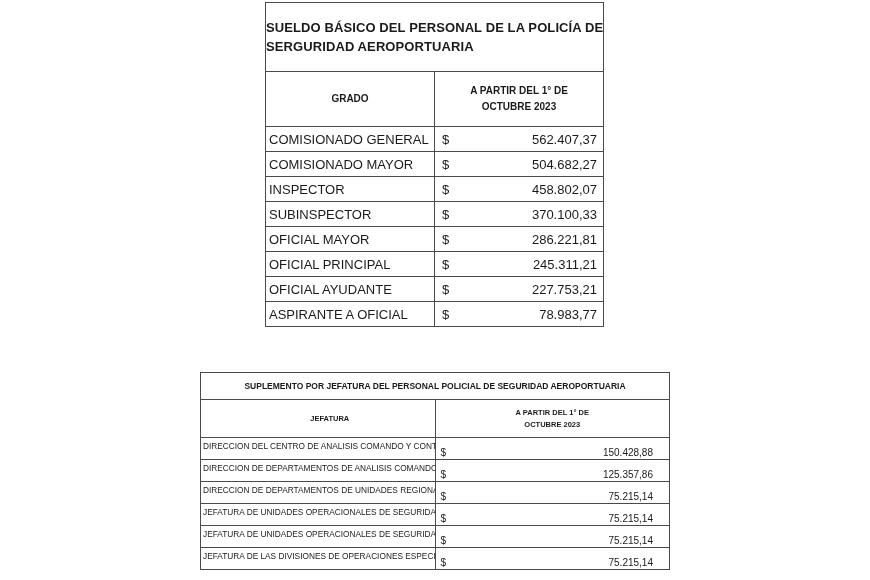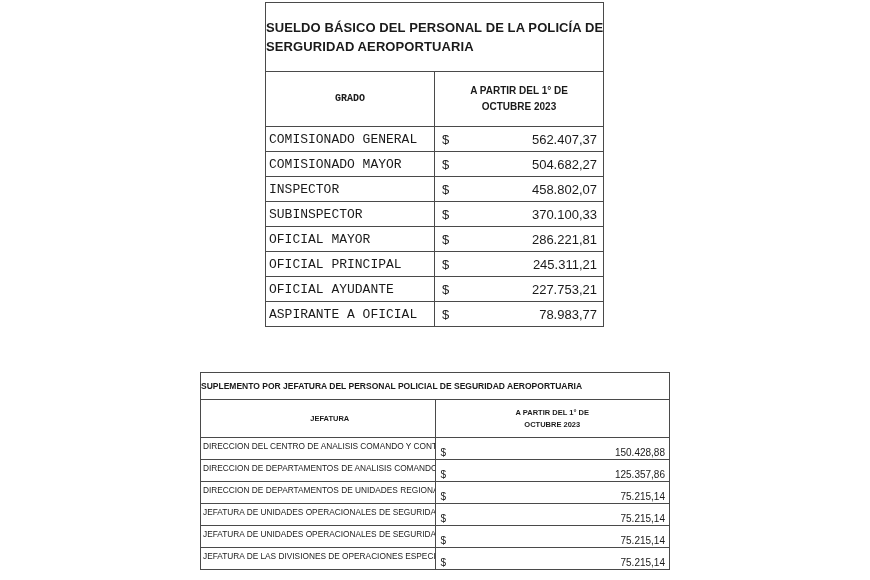--- a/index.html
+++ b/index.html
@@ -8,37 +8,37 @@
     font-family: "Liberation Sans", sans-serif; color: #1a1a1a; overflow: hidden;
   }
   table { border-collapse: collapse; position: absolute; table-layout: fixed; }
   td { border: 1.5px solid #4a4a4a; padding: 0; overflow: hidden; white-space: nowrap; }
 
   
   #t1 { left: 265px; top: 2px; width: 339px; }
   #t1 .title { height: 68px; font-weight: bold; font-size: 13px; line-height: 19px; letter-spacing: 0.1px; }
   #t1 .hdr td { height: 54px; text-align: center; font-weight: bold; font-size: 10px; line-height: 16px; }
   #t1 .row td { height: 24px; font-size: 13px; }
-  #t1 .c1 { width: 228px; font-family: Liberation Mono, monospace; }
+  #t1 .c1 { width: 228px; }
   #t1 .name { padding-left: 3px; }
   #t1 .amt { position: relative; }
   #t1 .cur { position: absolute; left: 7px; top: 50%; transform: translateY(-50%); }
   #t1 .val { position: absolute; right: 6px; top: 50%; transform: translateY(-50%); }
 
   
   #t2 { left: 200px; top: 372px; width: 470px; }
-  #t2 .title { height: 26px; text-align: left; font-weight: bold; font-size: 8.5px; }
+  #t2 .title { height: 26px; text-align: center; font-weight: bold; font-size: 8.5px; }
   #t2 .hdr td { height: 37px; text-align: center; font-weight: bold; font-size: 7.5px; line-height: 12px; }
   #t2 .row td { height: 18px; font-size: 8.3px; }
   #t2 .row .amt { font-size: 10px; }
   #t2 .c1 { width: 391px; padding-left: 24px; }
   #t2 .name { padding-left: 2px; vertical-align: top; padding-top: 3px; }
   #t2 .amt { position: relative; }
   #t2 .cur { position: absolute; left: 5px; bottom: 1px; }
-  #t2 .val { position: absolute; right: 4px; bottom: 1px; }
+  #t2 .val { position: absolute; right: 16px; bottom: 1px; }
 </style>
 </head>
 <body>
 
 <table id="t1">
   <tbody>
       <tr>
     <td class="title" colspan="2">
       <div>SUELDO BÁSICO DEL PERSONAL DE LA POLICÍA DE</div>
       <div>SERGURIDAD AEROPORTUARIA</div>

